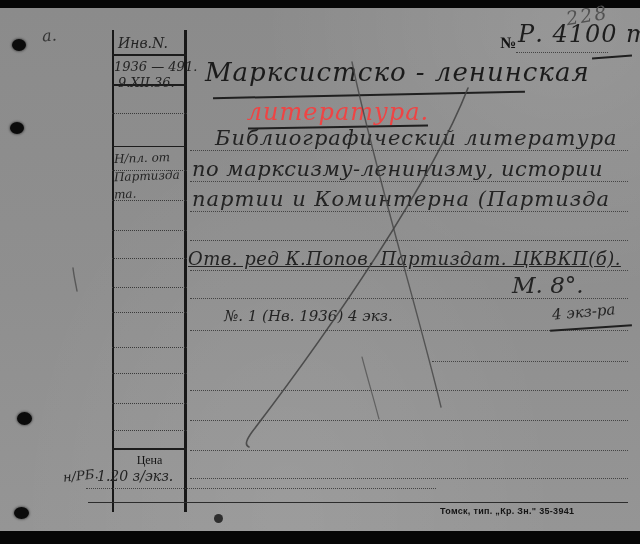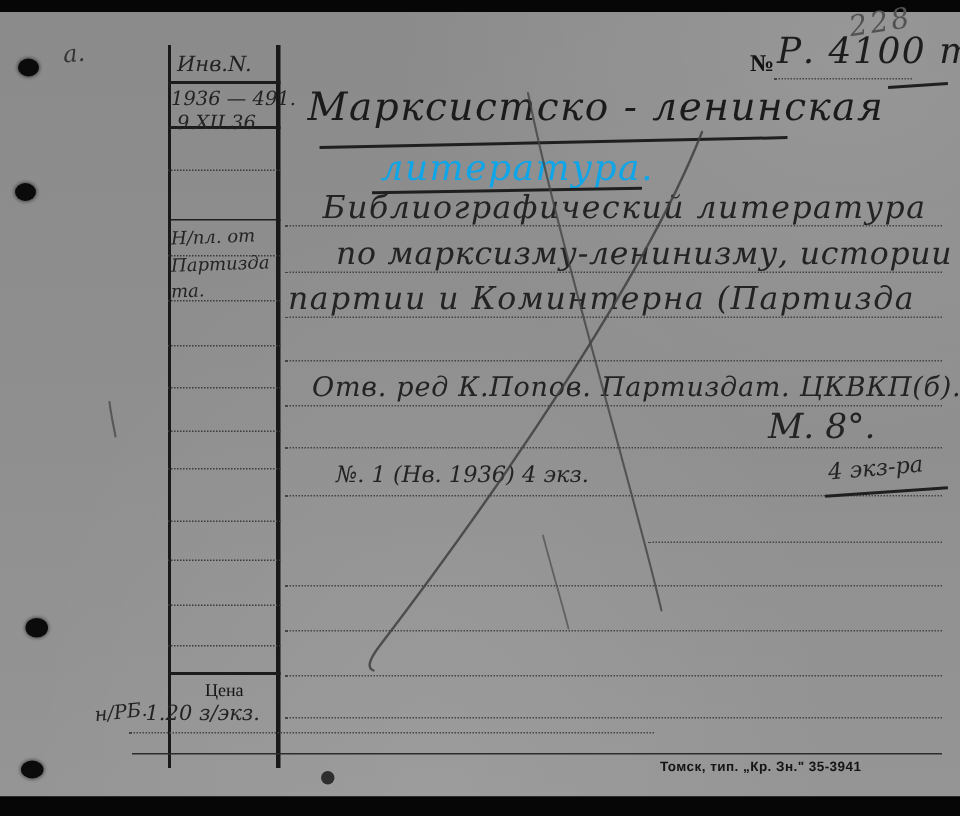--- a/index.html
+++ b/index.html
@@ -82,27 +82,27 @@
   <div class="hand" style="left:118px;top:75px;font-size:13px;">9.XII.36.</div>
   <div class="hand" style="left:114px;top:151px;font-size:12px;transform:rotate(-2deg);">Н/пл. от</div>
   <div class="hand" style="left:114px;top:169px;font-size:12px;transform:rotate(-2deg);">Партизда</div>
   <div class="hand" style="left:114px;top:187px;font-size:12px;transform:rotate(-2deg);">та.</div>
   <div class="print" style="left:112px;top:453px;width:75px;text-align:center;font-size:12px;">Цена</div>
   <div class="hand" style="left:63px;top:468px;font-size:13px;transform:rotate(-6deg);">н/РБ.</div>
   <div class="hand" style="left:97px;top:468px;font-size:14px;">1.20 з/экз.</div>
 
   <div class="hand" style="left:205px;top:57px;width:330px;text-align:center;font-size:26px;letter-spacing:1px;color:#1b1b1b;">Марксистско - ленинская</div>
   <div class="stroke" style="left:213px;top:94px;width:312px;height:2px;transform:rotate(-1.2deg);"></div>
-  <div class="hand" style="left:240px;top:98px;width:196px;text-align:right;font-size:24px;letter-spacing:1px;color:#0ea5e9;">литература.</div>
+  <div class="hand" style="left:240px;top:98px;width:196px;text-align:center;font-size:24px;letter-spacing:1px;color:#ef4444;">литература.</div>
   <div class="stroke" style="left:248px;top:126px;width:180px;height:2px;transform:rotate(-1deg);"></div>
 
   <div class="hand" style="left:215px;top:126px;font-size:21px;letter-spacing:1px;">Библиографический литература</div>
-  <div class="hand" style="left:192px;top:157px;font-size:21px;letter-spacing:0.5px;margin-left:32px;">по марксизму-ленинизму, истории</div>
+  <div class="hand" style="left:192px;top:157px;font-size:21px;letter-spacing:0.5px;">по марксизму-ленинизму, истории</div>
   <div class="hand" style="left:192px;top:187px;font-size:21px;letter-spacing:1px;">партии и Коминтерна (Партизда</div>
-  <div class="hand" style="left:208px;top:248px;font-size:18px;letter-spacing:0.5px;">Отв. ред К.Попов. Партиздат. ЦКВКП(б).</div>
+  <div class="hand" style="left:188px;top:248px;font-size:18px;letter-spacing:0.5px;text-decoration:underline;">Отв. ред К.Попов. Партиздат. ЦКВКП(б).</div>
   <div class="hand" style="left:512px;top:272px;font-size:23px;">М.  8°.</div>
   <div class="hand" style="left:224px;top:307px;font-size:15px;">№. 1 (Нв. 1936) 4 экз.</div>
   <div class="hand" style="left:552px;top:303px;font-size:15px;transform:rotate(-5deg);">4 экз-ра</div>
   <div class="stroke" style="left:550px;top:327px;width:82px;height:2px;transform:rotate(-4deg);"></div>
 
   <div class="print" style="left:440px;top:506px;font-size:9px;font-weight:bold;font-family:'Liberation Sans',sans-serif;letter-spacing:0.3px;">Томск, тип. „Кр. Зн." 35-3941</div>
 
   <div class="blob" style="left:214px;top:514px;width:9px;height:9px;"></div>
 
   <svg width="640" height="544" viewBox="0 0 640 544">

